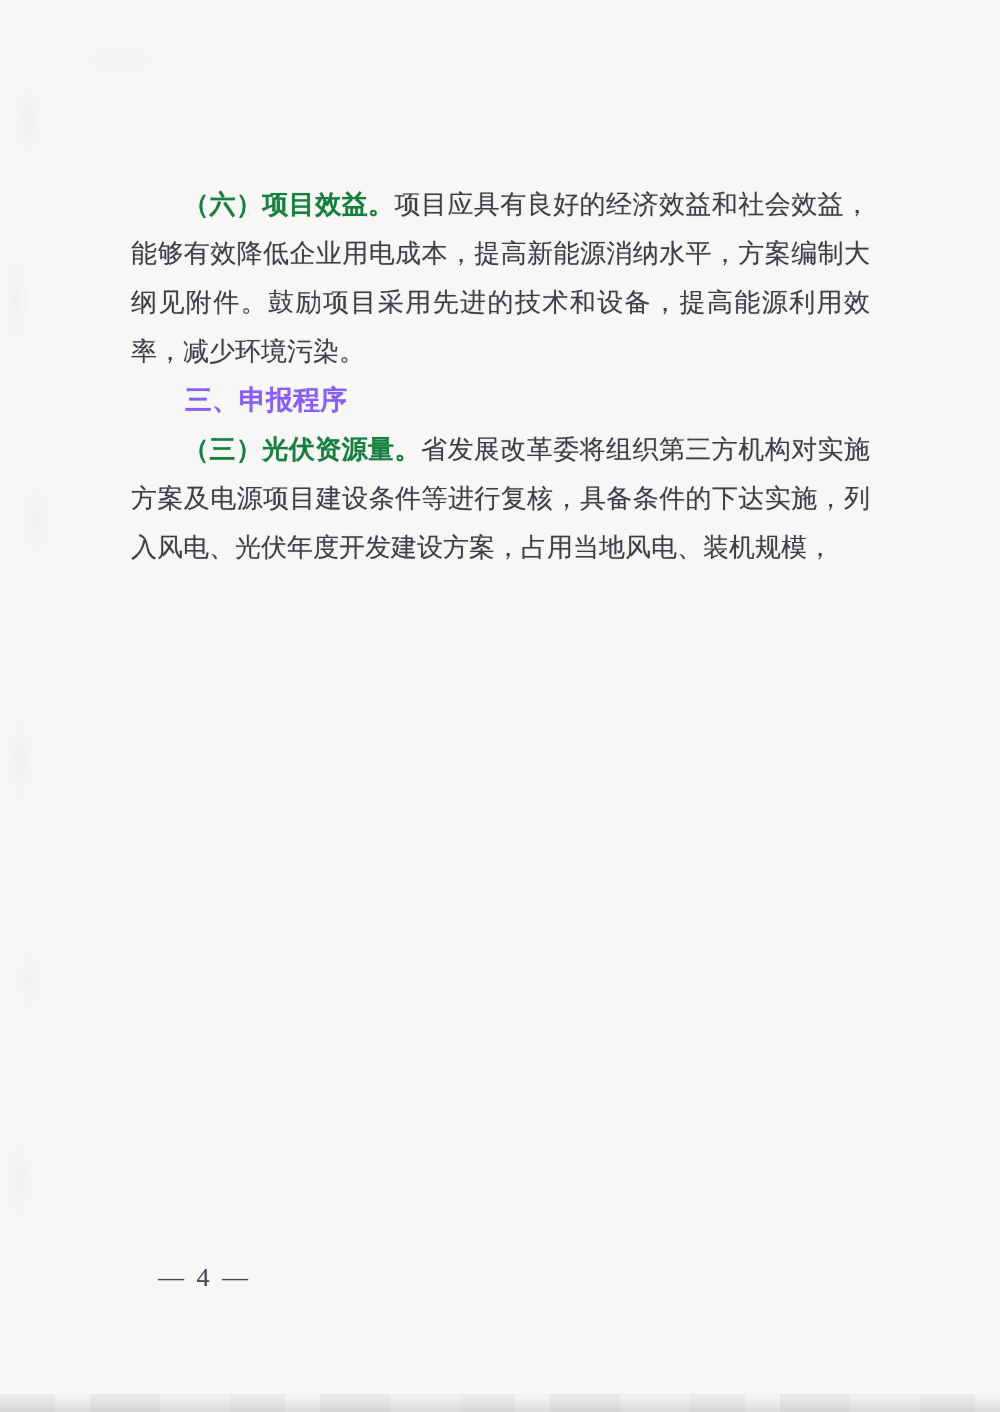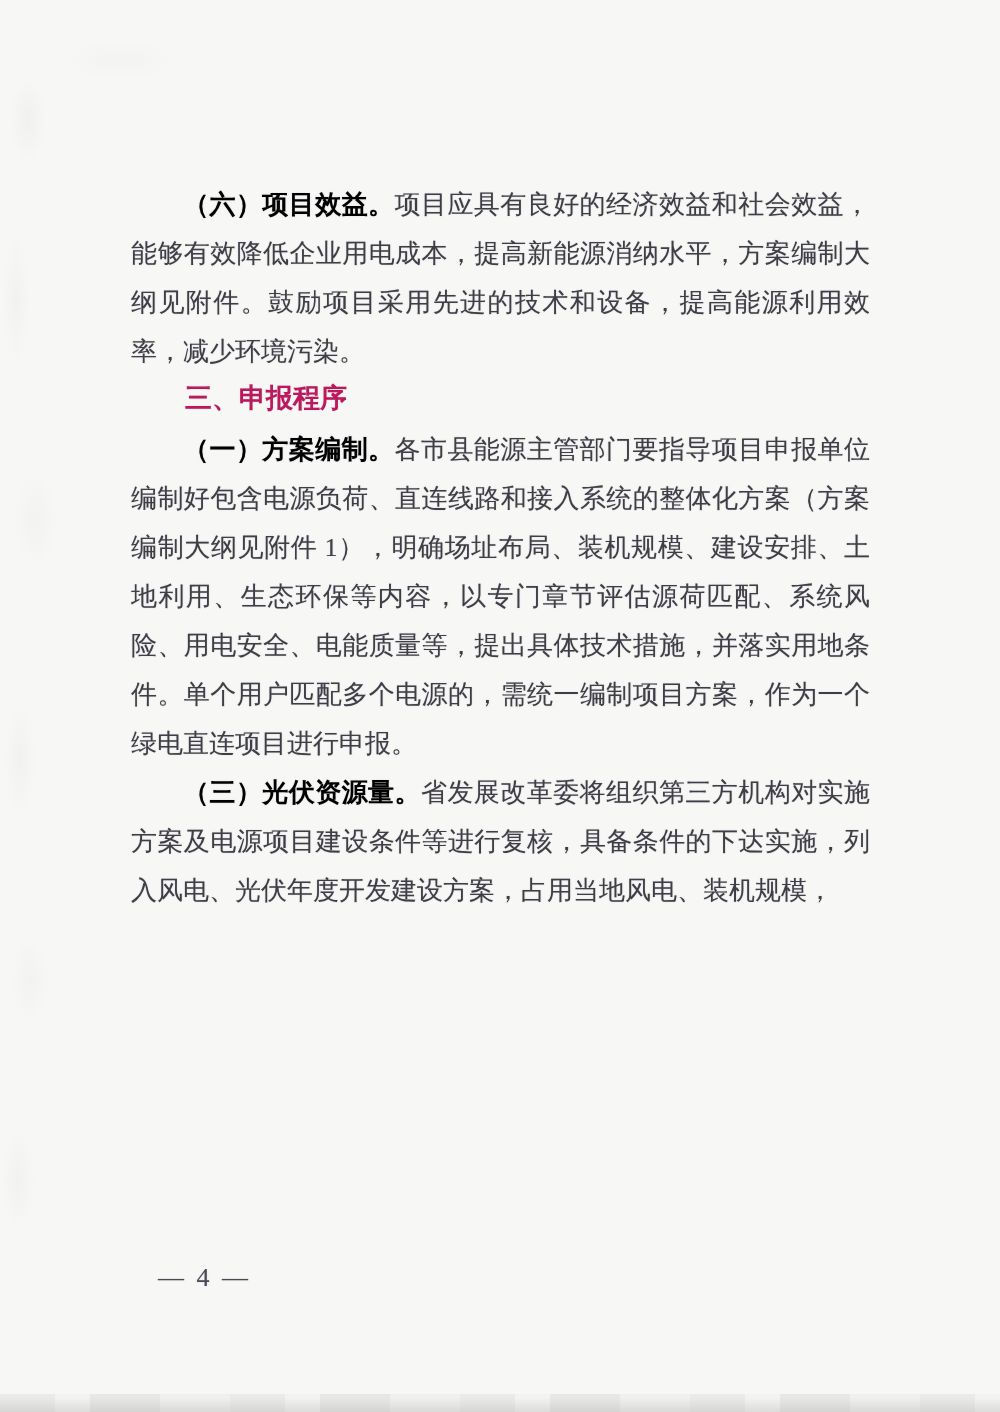--- a/index.html
+++ b/index.html
@@ -56,30 +56,30 @@
     color: #3e3e46;
     text-align: justify;
     text-shadow: 0 0 1.2px rgba(90,90,100,0.35);
   }
   .para {
     margin: 0;
     text-indent: 2em;
   }
   .para .lead {
     font-weight: 700;
-    color: #000000;
+    color: #15803d;
   }
   .heading {
     margin: 0;
     text-indent: 2em;
     font-size: 27px;
     line-height: 49px;
     font-weight: 700;
-    font-family: Liberation Mono, monospace;
-    color: #be185d;
+    font-family: Liberation Sans, sans-serif;
+    color: #8b5cf6;
   }
   .pagenum {
     position: absolute;
     left: 158px;
     top: 1258px;
     font-size: 26px;
     line-height: 40px;
     color: #4a4a52;
     letter-spacing: 3px;
     text-shadow: 0 0 1.2px rgba(90,90,100,0.35);
@@ -91,21 +91,20 @@
 <div class="page">
 
   <div class="smudges"></div>
 
   <div class="content">
 
     <p class="para"><span class="lead">（六）项目效益。</span><span>项目应具有良好的经济效益和社会效益，能够有效降低企业用电成本，提高新能源消纳水平，方案编制大纲见附件。鼓励项目采用先进的技术和设备，提高能源利用效率，减少环境污染。</span></p>
 
     <h2 class="heading">三、申报程序</h2>
 
-    <p class="para"><span class="lead">（一）方案编制。</span><span>各市县能源主管部门要指导项目申报单位编制好包含电源负荷、直连线路和接入系统的整体化方案（方案编制大纲见附件 1），明确场址布局、装机规模、建设安排、土地利用、生态环保等内容，以专门章节评估源荷匹配、系统风险、用电安全、电能质量等，提出具体技术措施，并落实用地条件。单个用户匹配多个电源的，需统一编制项目方案，作为一个绿电直连项目进行申报。</span></p>
 
 
     <p class="para"><span class="lead">（三）光伏资源量。</span><span>省发展改革委将组织第三方机构对实施方案及电源项目建设条件等进行复核，具备条件的下达实施，列入风电、光伏年度开发建设方案，占用当地风电、装机规模，</span></p>
 
   </div>
 
   <div class="pagenum">— 4 —</div>
 
   <div class="scan-bottom"></div>
 

